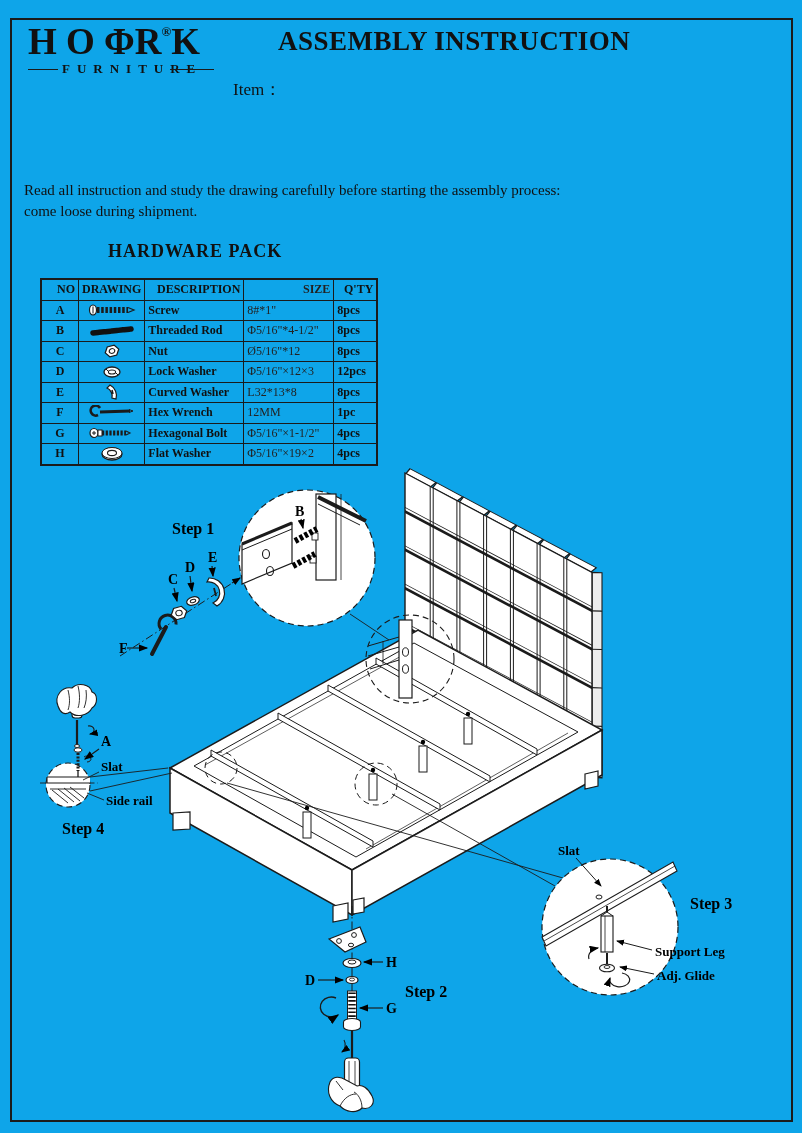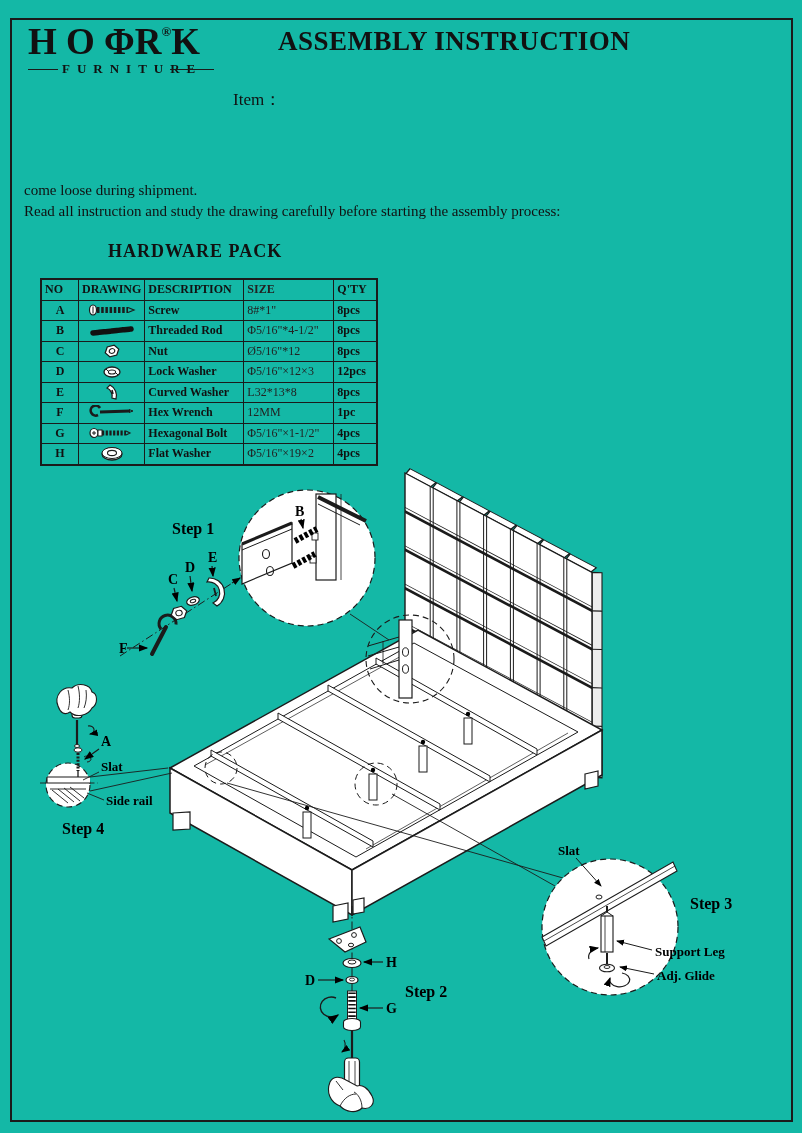--- a/index.html
+++ b/index.html
@@ -1,37 +1,37 @@
 <!DOCTYPE html>
 <html><head>
 <meta charset="utf-8">
 <style>
   html,body{margin:0;padding:0;background:#fff;width:802px;height:1133px;position:relative;
     font-family:"Liberation Serif",serif;color:#111;}
-  #page{position:absolute;left:0;top:0;width:802px;height:1133px;background:#14b8a6;overflow:hidden;}
+  #page{position:absolute;left:0;top:0;width:802px;height:1133px;background:#0ea5e9;overflow:hidden;}
   #frame-border{position:absolute;left:10px;top:18px;width:779px;height:1100px;border:2px solid #1b1b1b;}
   
   #logo{position:absolute;left:28px;top:20px;font-weight:bold;font-size:37px;letter-spacing:0;}
   #logo sup{font-size:13px;vertical-align:18px;letter-spacing:0;}
   #logo-sub{position:absolute;left:62px;top:61px;font-size:13px;font-weight:bold;letter-spacing:7px;}
   .logoline{position:absolute;height:0;border-top:1.5px solid #1b1b1b;}
   #title{position:absolute;left:278px;top:26px;font-size:27px;font-weight:600;letter-spacing:.5px;}
   #itemblock{position:absolute;left:233px;top:79px;font-size:17px;line-height:21px;}
-  #itemblock .lab{position:absolute;left:0;top:0;margin-top:10px;}
+  #itemblock .lab{position:absolute;left:0;top:0;}
   #itemblock .lines{margin-left:51px;white-space:nowrap;}
   
   #intro{position:absolute;left:24px;top:180px;font-size:15px;line-height:21px;white-space:nowrap;}
   #intro .ind{text-indent:32px;}
   #hwtitle{position:absolute;left:108px;top:241px;font-size:18px;font-weight:bold;letter-spacing:1px;}
   
   #hwtable{position:absolute;left:40px;top:278px;border-collapse:collapse;table-layout:fixed;
     font-size:12px;}
   #hwtable td,#hwtable th{border:1.2px solid #1b1b1b;padding:0 3px;height:19.5px;overflow:hidden;}
   #hwtable{border:2.5px solid #1b1b1b;}
-  #hwtable th{font-size:12px;font-weight:bold;text-align:left;}
+  #hwtable th{font-size:12px;font-weight:bold;text-align:right;}
   .c-no{width:30px;text-align:center;font-weight:bold;}
   .c-dr{width:59px;text-align:center;}
   .c-de{width:92px;font-weight:bold;margin-left:16px;}
   .c-sz{width:83px;font-weight:400;color:#222;}
   .c-qt{width:36px;font-weight:bold;}
   .hwicon{display:block;margin:0 auto;}
   
   #diagram{position:absolute;left:15px;top:458px;}
   .ln{stroke:#1b1b1b;fill:none;}
   .fw{fill:#fff;stroke:#1b1b1b;}
@@ -52,22 +52,22 @@
   <div class="logoline" style="left:28px;top:69px;width:30px;"></div>
   <div class="logoline" style="left:170px;top:69px;width:44px;"></div>
 
   <div id="title">ASSEMBLY INSTRUCTION</div>
 
   <div id="itemblock">
     <span class="lab">Item：</span>
   </div>
 
   <div id="intro">
+    <div>Read all instruction and study the drawing carefully before starting the assembly process:</div>
     <div>come loose during shipment.</div>
-    <div>Read all instruction and study the drawing carefully before starting the assembly process:</div>
   </div>
 
   <div id="hwtitle">HARDWARE PACK</div>
 
   <table id="hwtable">
     <tbody>
         <tr>
       <th class="c-no">NO</th>
       <th class="c-dr">DRAWING</th>
       <th class="c-de">DESCRIPTION</th>

